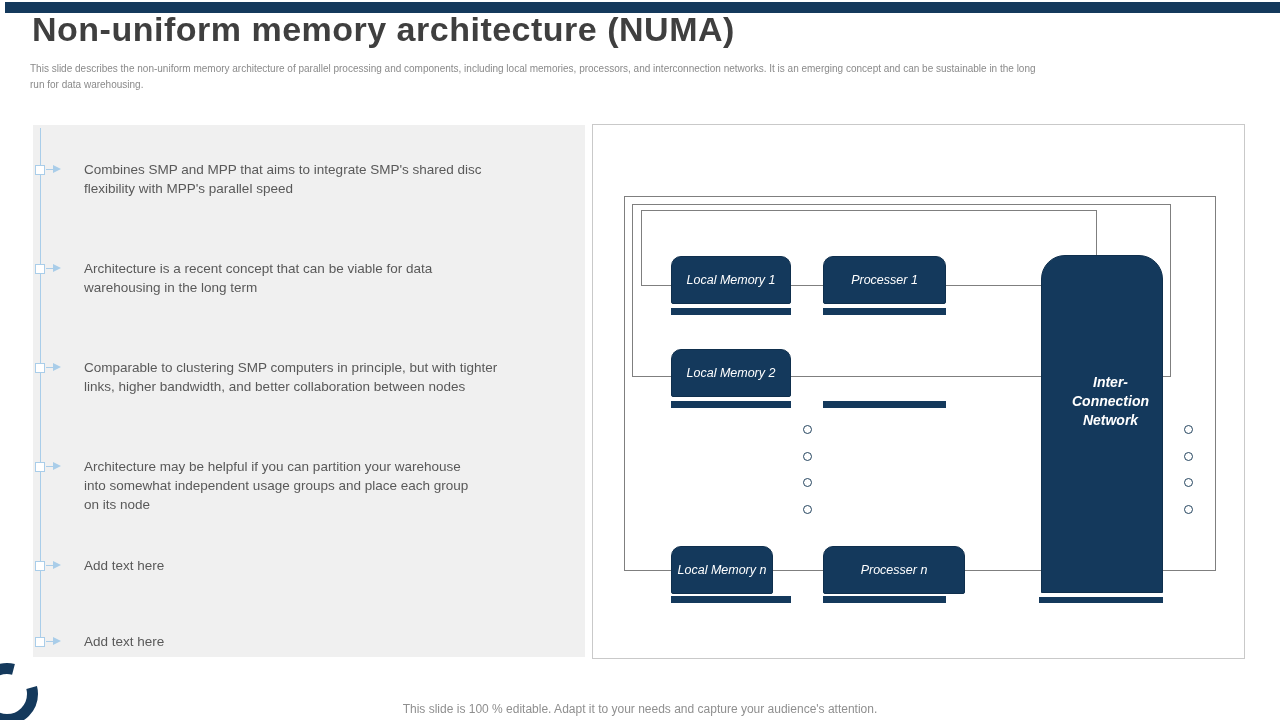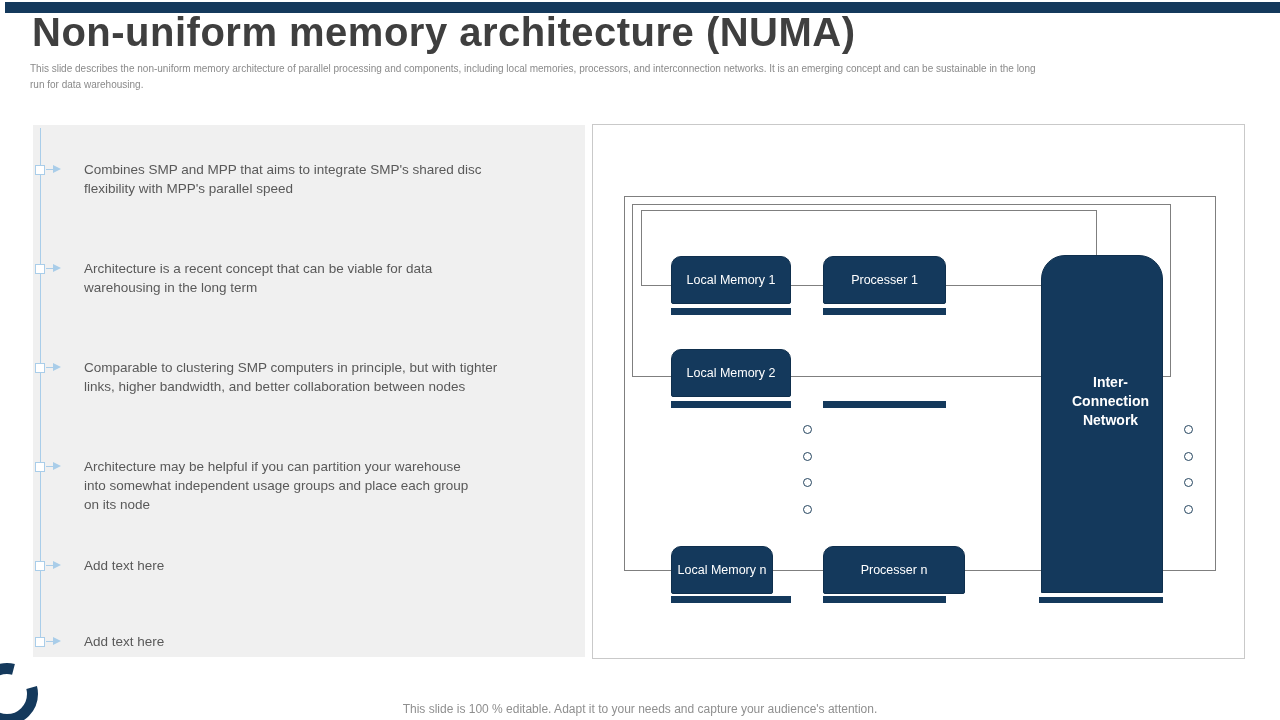--- a/index.html
+++ b/index.html
@@ -4,41 +4,41 @@
 <style>
   html,body{margin:0;padding:0;}
   body{
     width:1280px;height:720px;position:relative;overflow:hidden;
     background:#ffffff;font-family:"Liberation Sans",sans-serif;
   }
   
   .topbar{position:absolute;left:5px;top:2px;width:1275px;height:11px;background:#14395c;}
   .title{
     position:absolute;left:32px;top:10px;width:1100px;
-    font-size:40px;font-weight:800;color:#3f3f3f;letter-spacing:.5px;
+    font-size:34px;font-weight:800;color:#3f3f3f;letter-spacing:.5px;
   }
   .subtitle{
     position:absolute;left:30px;top:61px;width:1215px;
     font-size:10px;line-height:16px;color:#8a8a8a;white-space:pre-line;
   }
   
   .leftpanel{position:absolute;left:33px;top:125px;width:552px;height:532px;background:#f0f0f0;text-decoration:underline;}
   .vline{position:absolute;left:7px;top:3px;width:1px;height:513px;background:#a9cde9;}
   .bullet{position:absolute;left:0;width:540px;}
   .bullet .btext{
     display:block;margin-left:51px;width:480px;
     font-size:13.5px;line-height:19px;color:#595959;white-space:pre-line;
   }
   .marker{position:absolute;left:2px;top:5px;width:26px;height:9px;}
   .marker .sq{position:absolute;left:0;top:0;width:8px;height:8px;background:#ffffff;border:1px solid #a9cde9;}
   .marker .ln{position:absolute;left:11px;top:4px;width:7px;height:1px;background:#a9cde9;}
   .marker .tri{position:absolute;left:18px;top:0;width:0;height:0;
     border-left:8px solid #a9cde9;border-top:4.5px solid transparent;border-bottom:4.5px solid transparent;}
   
-  .diagram{position:absolute;left:592px;top:124px;width:651px;height:533px;background:#ffffff;border:1px solid #c9c9c9;}
+  .diagram{position:absolute;left:592px;top:124px;width:651px;height:533px;background:#ffffff;border:1px solid #c9c9c9;font-style:italic;}
   .nrect{position:absolute;border:1px solid #7f7f7f;background:transparent;}
   .rect1{left:31px;top:71px;width:590px;height:373px;}
   .rect2{left:39px;top:79px;width:537px;height:171px;}
   .rect3{left:48px;top:85px;width:454px;height:74px;}
   .node{
     position:absolute;height:48px;background:#14395c;border:1px solid #0f2f4d;
     border-radius:10px 10px 2px 2px;box-sizing:border-box;
     display:flex;align-items:center;justify-content:center;
     color:#ffffff;font-size:12.5px;
   }

